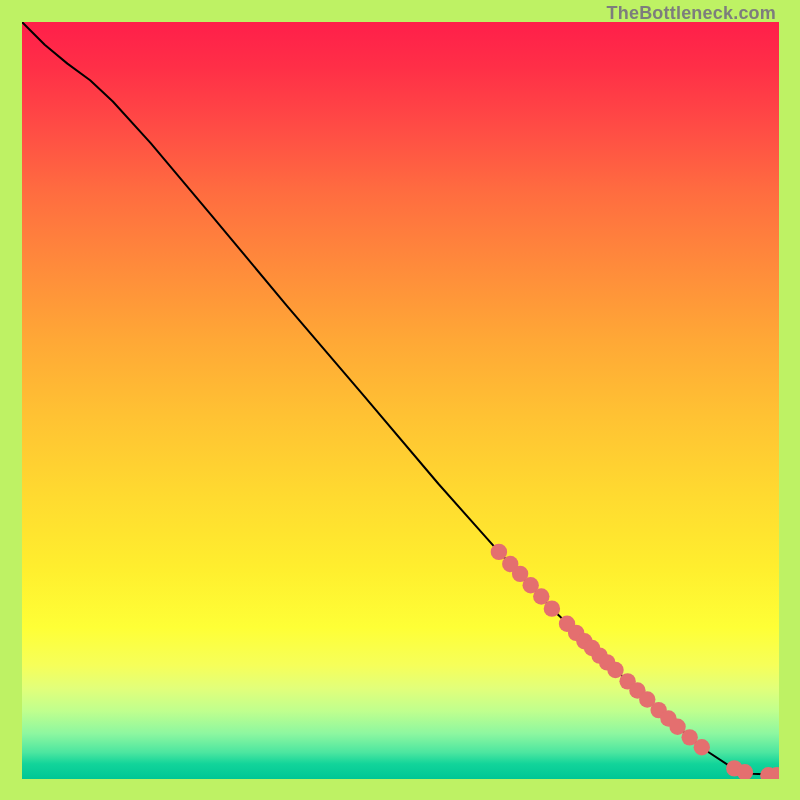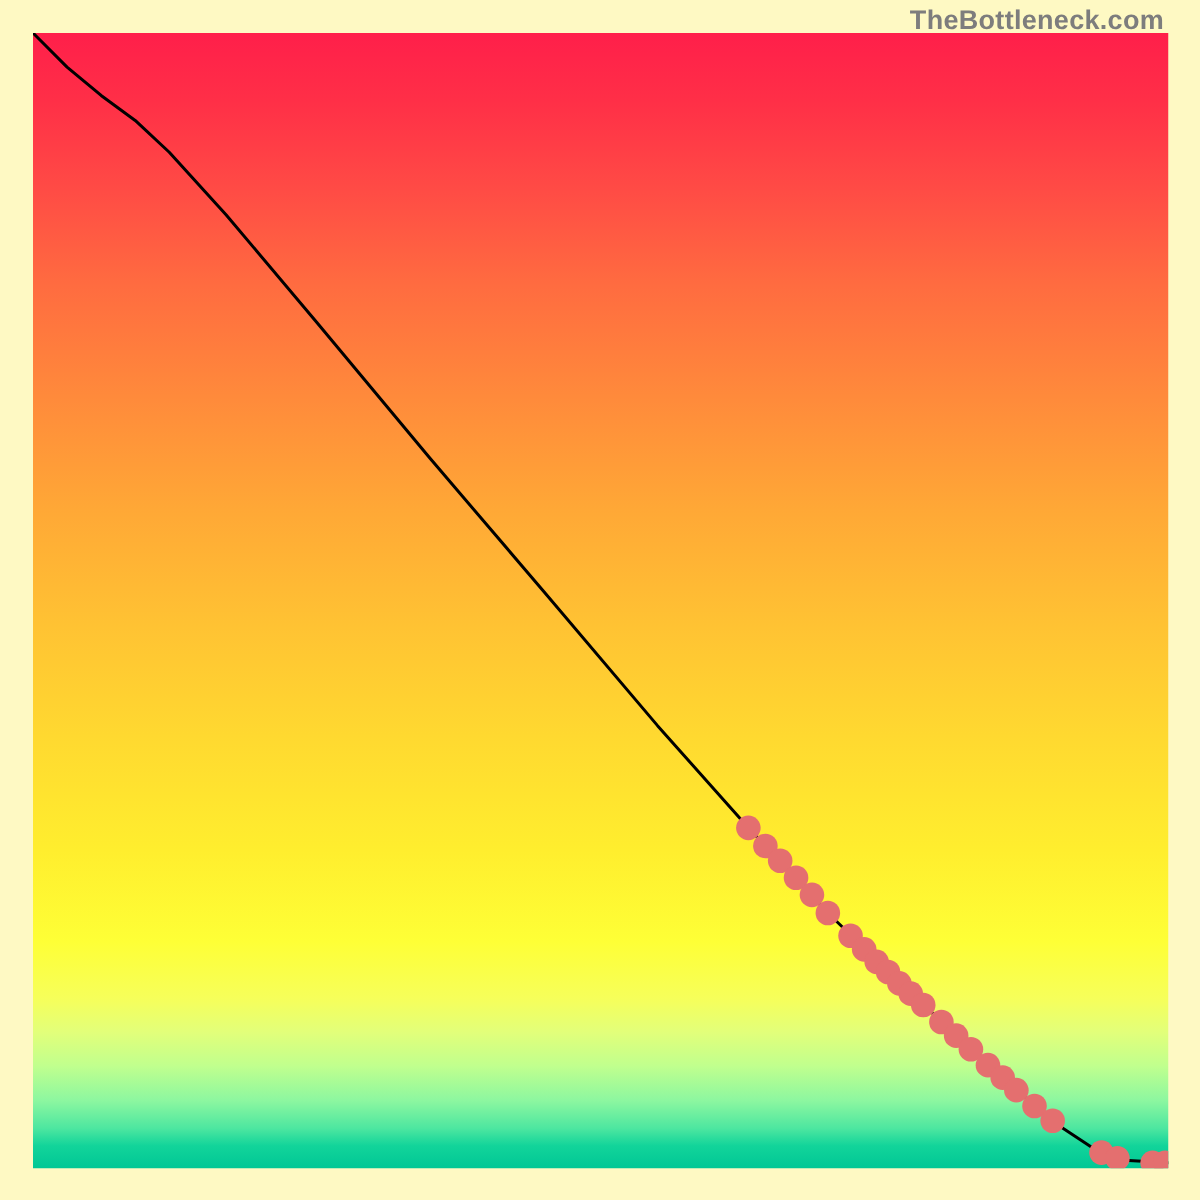--- a/index.html
+++ b/index.html
@@ -8,21 +8,21 @@
     width: 800px;
     height: 800px;
     background: #000;
     overflow: hidden;
     font-family: Arial, Helvetica, sans-serif;
   }
   .stage {
     position: relative;
     width: 800px;
     height: 800px;
-    background: #fef9c3;
+    background: #bef264;
   }
   .plot {
     position: absolute;
     left: 22px;
     top: 22px;
     width: 757px;
     height: 757px;
     overflow: hidden;
   }
   .gradient {

